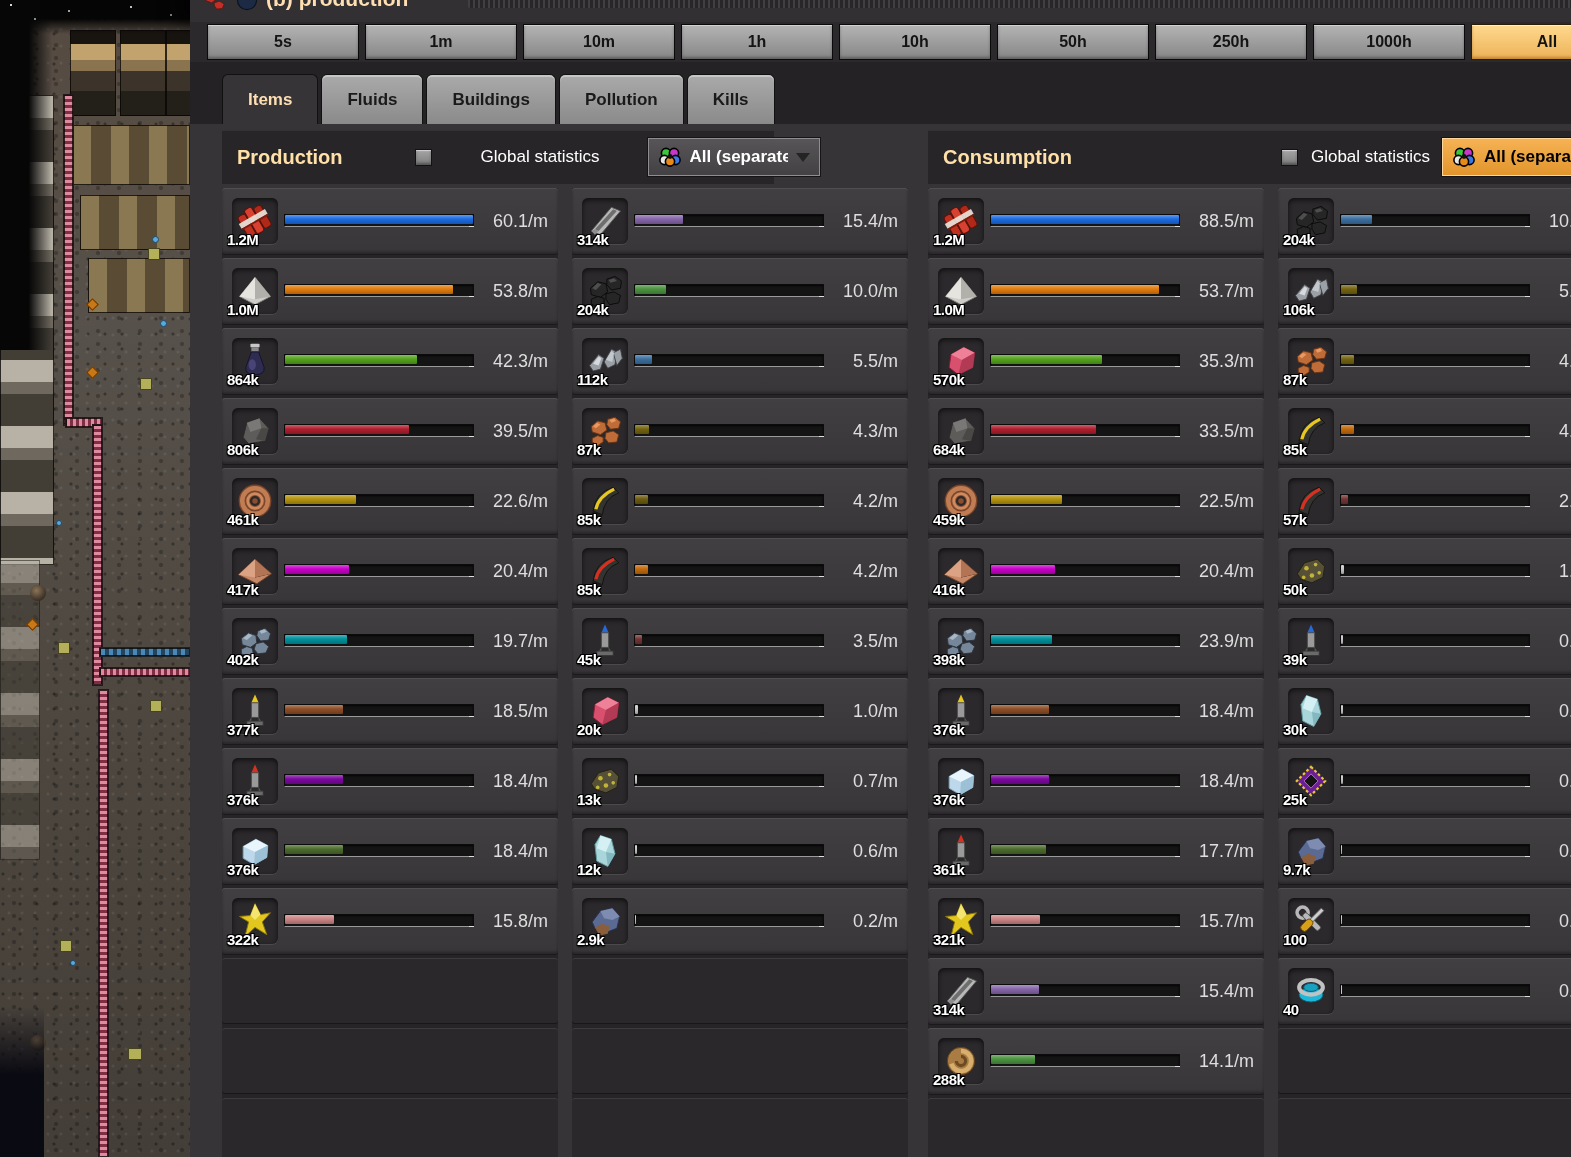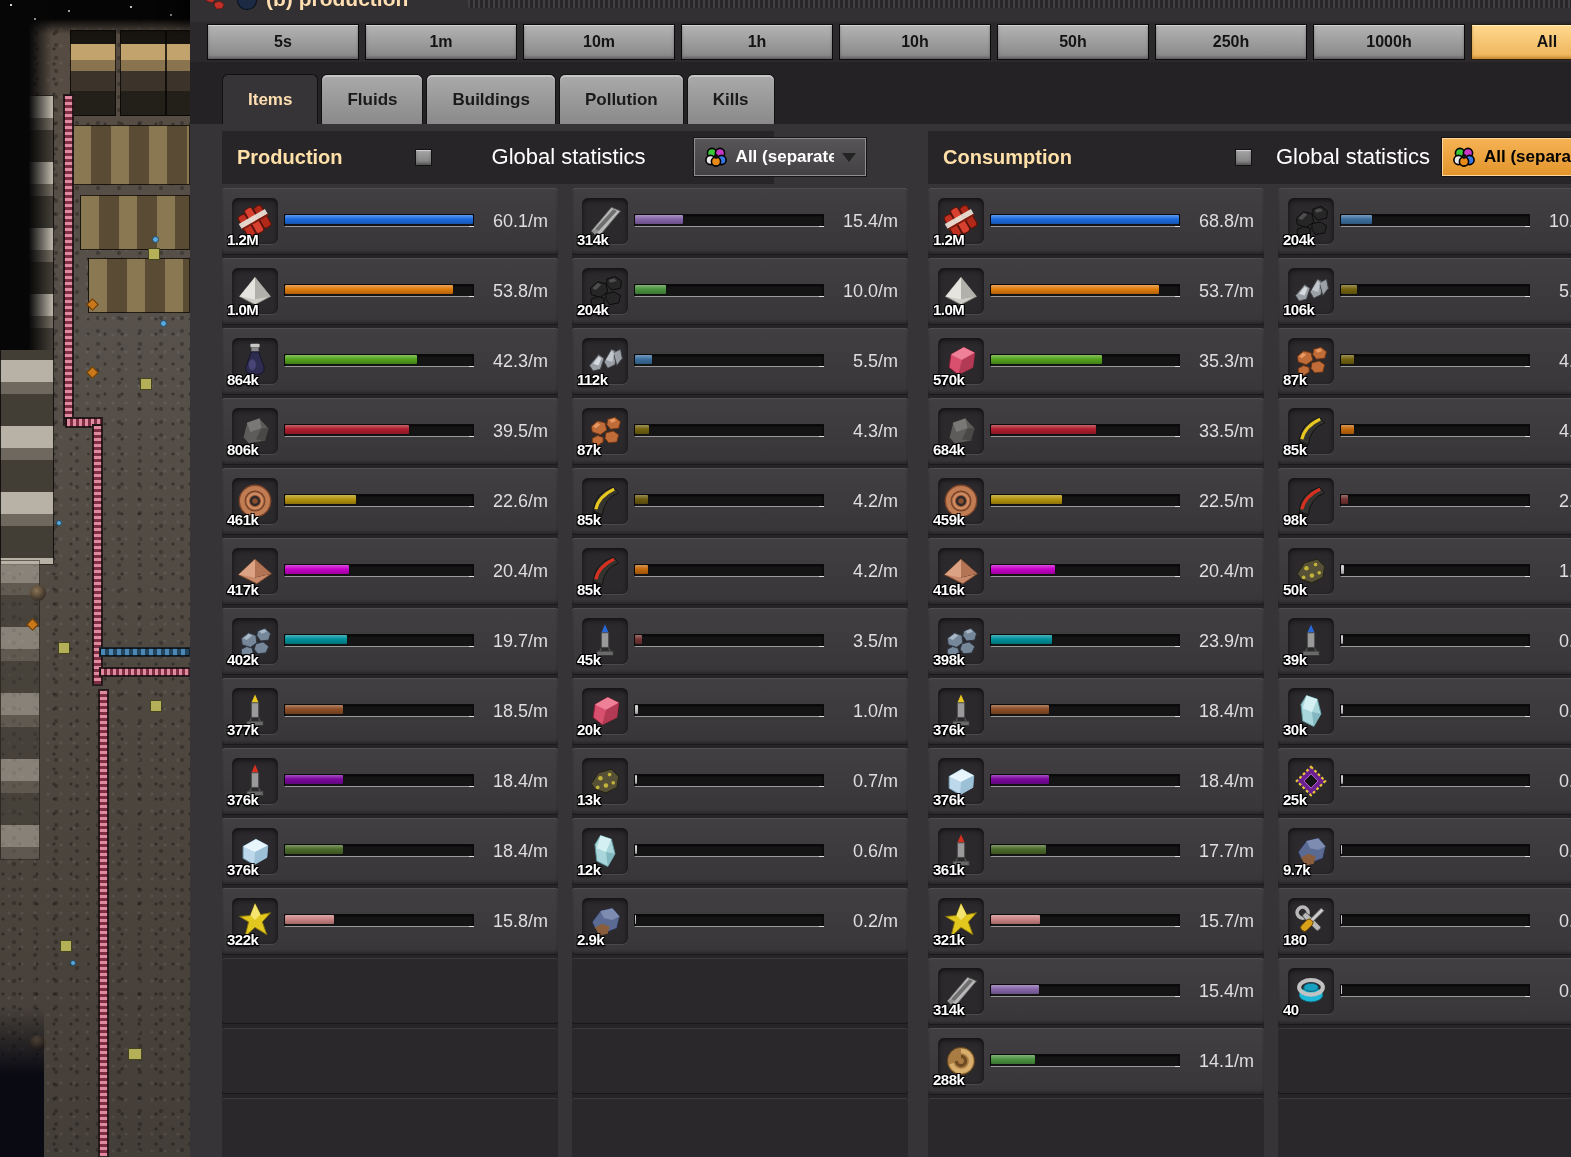--- a/index.html
+++ b/index.html
@@ -57,21 +57,21 @@
   .content{position:absolute;left:190px;top:124px;width:1440px;height:1060px;background:#363436;}
 
   
   .phdr{position:absolute;height:54px;background:#272527;display:flex;align-items:center;
     padding:0 6px 0 15px;box-shadow:inset 0 1px 0 #343234;}
   .phdr .ttl{font-size:20px;font-weight:bold;color:#ffe0a8;flex:none;}
   .phdr .sp{flex:1;}
   .cb{width:17px;height:17px;flex:none;border:1px solid #121212;
     background:linear-gradient(#a6a6a6,#7c7c7c);
     box-shadow:inset 0 1px 1px rgba(255,255,255,.55),inset 0 -2px 3px rgba(0,0,0,.35);}
-  .cbl{margin:0 12px 0 24px;font-size:22px;color:#fff;flex:none;}
+  .cbl{margin:0 12px 0 13px;font-size:17px;color:#fff;flex:none;}
   .dd{width:172px;height:38px;flex:none;display:flex;align-items:center;gap:8px;padding:0 9px;
     background:linear-gradient(#575557,#434143);border:1px solid #8e8e8e;
     box-shadow:0 0 0 1px #161416;color:#fff;font-size:17px;font-weight:bold;}
   .dd .lbl{white-space:nowrap;overflow:hidden;flex:1;}
   .dd .arr{width:0;height:0;flex:none;border:7px solid transparent;border-top:9px solid #242424;margin-top:8px;}
   .dd.hl{background:linear-gradient(#f6b254,#e2952c);border-color:#ffd79a;color:#000;}
 
   
   .col{position:absolute;width:336px;top:64px;background:#262426;}
   .row{position:relative;height:66px;margin-bottom:4px;border-radius:3px;
@@ -591,21 +591,21 @@
                 <rect x="28" y="10" width="9" height="26" rx="3" fill="#b02818" stroke="#5a1008"></rect>
                 <rect x="6" y="17" width="33" height="6" fill="#e8e4da" opacity=".92"></rect>
                 <rect x="6" y="23" width="33" height="2" fill="#7a1c10"></rect>
               </g>
             </svg>
             <span class="cnt">1.2M</span>
           </div>
     <div class="bar">
             <div class="fill" style="width: 100%; background-color: rgb(28, 108, 226);"></div>
           </div>
-    <div class="rate">68.8/m</div>
+    <div class="rate">88.5/m</div>
   </div>
         <div class="row">
     <div class="icon-box">
             <svg viewBox="0 0 46 46">
               <polygon points="23,8 40,29 23,38 6,29" fill="#cfcdc8" stroke="#7a7872"></polygon>
               <polygon points="23,8 40,29 23,32" fill="#b2b0aa"></polygon>
               <polygon points="23,8 6,29 23,32" fill="#e6e4de"></polygon>
             </svg>
             <span class="cnt">1.0M</span>
           </div>
@@ -858,21 +858,21 @@
           </div>
     <div class="rate">4.2/m</div>
   </div>
         <div class="row">
     <div class="icon-box">
             <svg viewBox="0 0 46 46">
               <path d="M10 34 Q12 14 32 8 L38 14 Q22 20 20 38 Z" fill="#33342f" stroke="#101010"></path>
               <path d="M13 32 Q16 18 33 10" fill="none" stroke="#d83020" stroke-width="3.5"></path>
               <path d="M10 34 L20 38 L19 41 L8 37 Z" fill="#1d1d1d"></path>
             </svg>
-            <span class="cnt">98k</span>
+            <span class="cnt">57k</span>
           </div>
     <div class="bar">
             <div class="fill" style="width: 3.5%; background-color: rgb(116, 52, 52);"></div>
           </div>
     <div class="rate">2.1/m</div>
   </div>
         <div class="row">
     <div class="icon-box">
             <svg viewBox="0 0 46 46">
               <path d="M8 26 l8-12 14-4 8 8-2 12-12 6-12-4z" fill="#565036" stroke="#23200f"></path>
@@ -953,21 +953,21 @@
             <svg viewBox="0 0 46 46">
               <g transform="rotate(-45 23 23)">
                 <circle cx="23" cy="10" r="6" fill="none" stroke="#b8b8b8" stroke-width="4"></circle>
                 <rect x="20" y="12" width="6" height="24" rx="2" fill="#b8b8b8" stroke="#4a4a4a"></rect>
               </g>
               <g transform="rotate(45 23 23)">
                 <rect x="21" y="5" width="4" height="18" fill="#cecece" stroke="#5a5a5a"></rect>
                 <rect x="19" y="22" width="8" height="15" rx="3.5" fill="#d8a018" stroke="#6a4a08"></rect>
               </g>
             </svg>
-            <span class="cnt">180</span>
+            <span class="cnt">100</span>
           </div>
     <div class="bar">
             <div class="fill" style="width: 0.3%; background-color: rgb(200, 200, 200);"></div>
           </div>
     <div class="rate">0.0/m</div>
   </div>
         <div class="row">
     <div class="icon-box">
             <svg viewBox="0 0 46 46">
               <ellipse cx="23" cy="27" rx="13" ry="8" fill="#20b8d8" stroke="#0c6a80"></ellipse>

